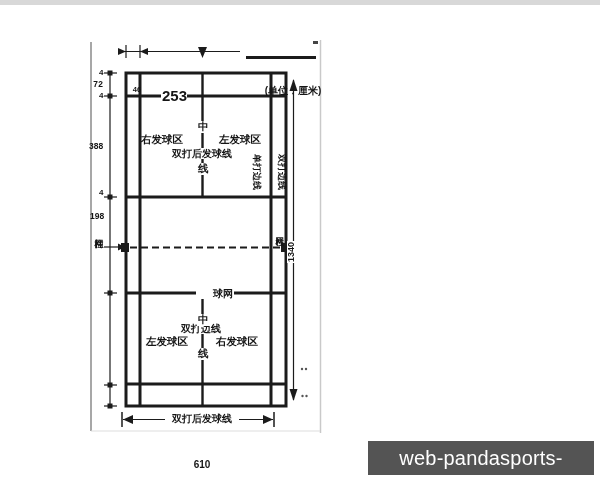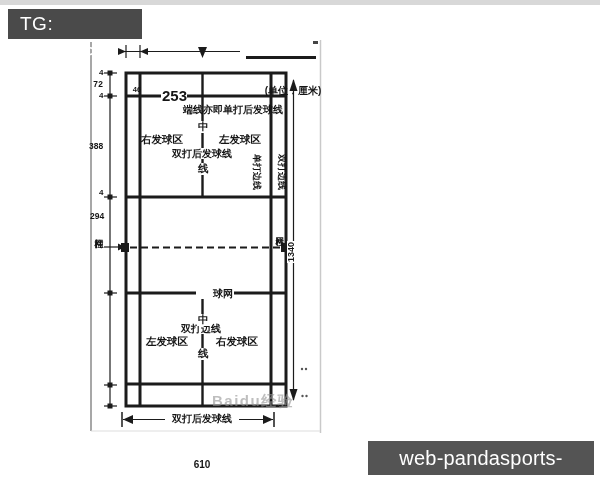--- a/index.html
+++ b/index.html
@@ -97,21 +97,20 @@
 
     <g fill="#555">
       <circle cx="302" cy="369" r="1.2"></circle>
         <circle cx="306" cy="369" r="1.2"></circle>
       <circle cx="302.5" cy="396" r="1.2"></circle>
         <circle cx="306.5" cy="396" r="1.2"></circle>
     </g>
   </svg>
 
   <span class="lbl c" style="left:256px;top:38px;width:74px;font-size:10px;">(单位：厘米)</span>
-  <span class="lbl c" style="left:176px;top:57px;width:114px;font-size:10px;">端线亦即单打后发球线</span>
 
   <span class="lbl c" style="left:129px;top:39px;width:16px;font-size:7.5px;">46</span>
   <span class="lbl c bgw" style="left:161px;top:41px;width:24px;font-size:15px;">253</span>
 
   <span class="lbl c bgw" style="left:165px;top:101px;width:72px;font-size:10px;">双打后发球线</span>
 
   <span class="lbl" style="left:141px;top:134px;font-size:10.5px;">右发球区</span>
   <span class="lbl" style="left:219px;top:134px;font-size:10.5px;">左发球区</span>
   <span class="lbl bgw" style="left:197px;top:121px;font-size:10.5px;">中</span>
   <span class="lbl bgw" style="left:197px;top:163px;font-size:10.5px;">线</span>
@@ -133,19 +132,17 @@
 
   <span class="lbl c bgw" style="left:165px;top:366px;width:72px;font-size:10px;">双打后发球线</span>
 
   <span class="lbl c bgw" style="left:185px;top:412px;width:32px;font-size:10px;">610</span>
 
   <span class="lbl" style="left:99px;top:69px;font-size:8px;">4</span>
   <span class="lbl" style="left:93px;top:81px;font-size:8.5px;font-family:Liberation Mono, monospace;">72</span>
   <span class="lbl" style="left:99px;top:92px;font-size:8px;">4</span>
   <span class="lbl" style="left:89px;top:142px;font-size:8.5px;">388</span>
   <span class="lbl" style="left:99px;top:189px;font-size:8px;">4</span>
-  <span class="lbl" style="left:90px;top:212px;font-size:8.5px;">294</span>
+  <span class="lbl" style="left:90px;top:212px;font-size:8.5px;">198</span>
 
-  <span class="watermark">Baidu经验</span>
 
-  <div class="tagbox">TG: MYYJJPP</div>
   <div class="sitebox">web-pandasports-go.com</div>
 </div>
 
 </body></html>

